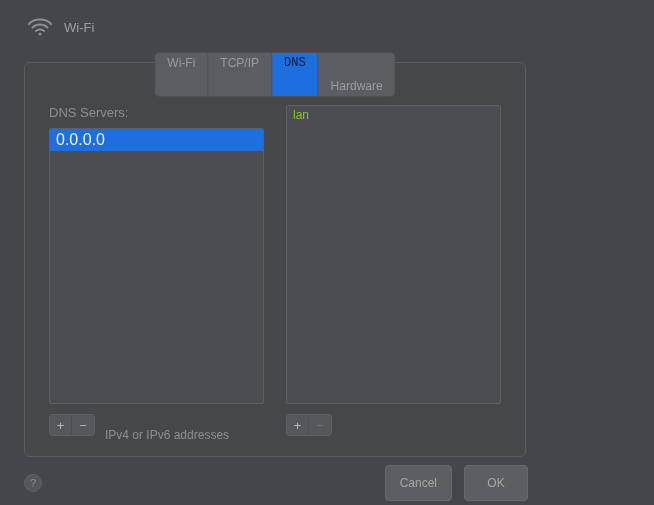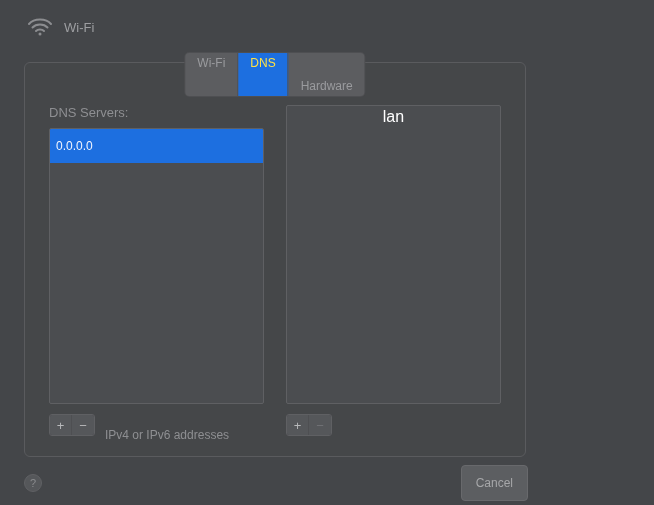--- a/index.html
+++ b/index.html
@@ -40,43 +40,42 @@
     box-shadow: 0 0 0 1px #4e4f52;
   }
   .tab {
     padding: 3px 12px;
     font-size: 12px;
     color: #9a9b9e;
     border-right: 1px solid #4e4f52;
     cursor: default;
   }
   .tab:last-child { border-right: none; margin-top: 23px; }
-  .tab.active { background: #1d6fe0; color: #fde047; }
+  .tab.active { background: #1d6fe0; color: #0f172a; font-family: Liberation Mono, monospace; }
   .columns { display: flex; gap: 22px; padding: 42px 24px 20px 24px; height: 100%; }
   .col { flex: 1; display: flex; flex-direction: column; }
   .col-label { color: #8e8f92; font-size: 13px; margin-bottom: 8px; }
   .listbox {
     flex: 1;
     background: #4b4d50;
     border: 1px solid #5f6063;
     border-radius: 2px;
     overflow: hidden;
     min-height: 0;
   }
   .list-row {
-    padding: 10px 6px;
-    font-size: 12px;
+    padding: 2px 6px;
+    font-size: 16px;
     color: #c8c9cb;
   }
   .list-row.selected { background: #1d6fe0; color: #f0f5fe; }
   .list-placeholder {
     padding: 2px 6px;
-    font-size: 16px;
-    color: #ffffff;
-    text-align: center;
+    font-size: 12px;
+    color: #84cc16;
   }
   .list-footer {
     display: flex;
     align-items: center;
     gap: 10px;
     margin-top: 10px;
     height: 22px;
   }
   .pm-group {
     display: flex;
@@ -138,20 +137,21 @@
         <path d="M8 13 C10 11 14 11 16 13" stroke="#8c8d90" stroke-width="2" fill="none" stroke-linecap="round"></path>
         <circle cx="12" cy="16" r="1.5" fill="#8c8d90"></circle>
       </svg>
     </span>
     <span class="title">Wi-Fi</span>
   </div>
 
   <div class="panel">
     <div class="tabs">
       <div class="tab">Wi-Fi</div>
+      <div class="tab">TCP/IP</div>
       <div class="tab active">DNS</div>
       <div class="tab">Hardware</div>
     </div>
 
     <div class="columns">
 
       <div class="col">
         <div class="col-label">DNS Servers:</div>
         <div class="listbox">
           <div class="list-row selected">0.0.0.0</div>
@@ -177,16 +177,17 @@
         </div>
       </div>
 
     </div>
   </div>
 
   <div class="footer">
     <div class="help-btn">?</div>
     <div class="footer-right">
       <div class="push-btn">Cancel</div>
+      <div class="push-btn">OK</div>
     </div>
   </div>
 
 </div>
 
 </body></html>

